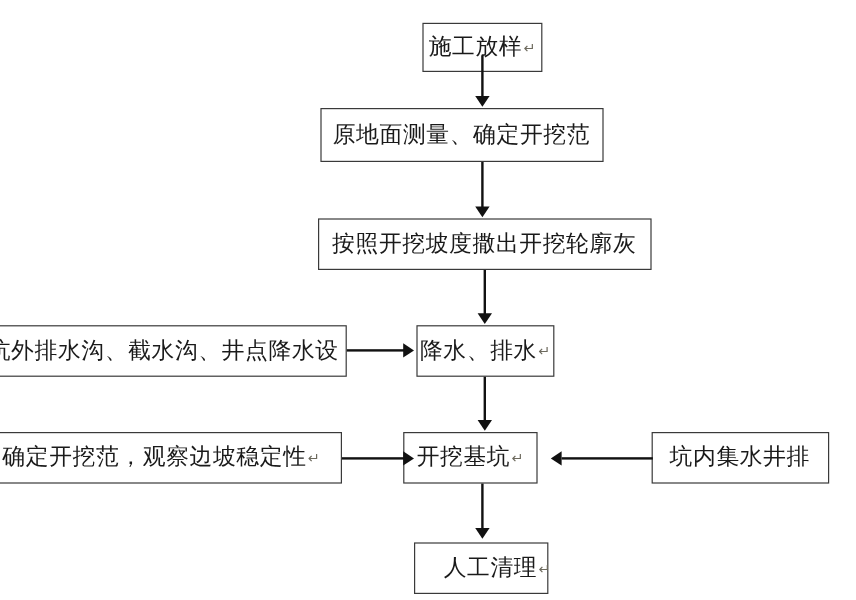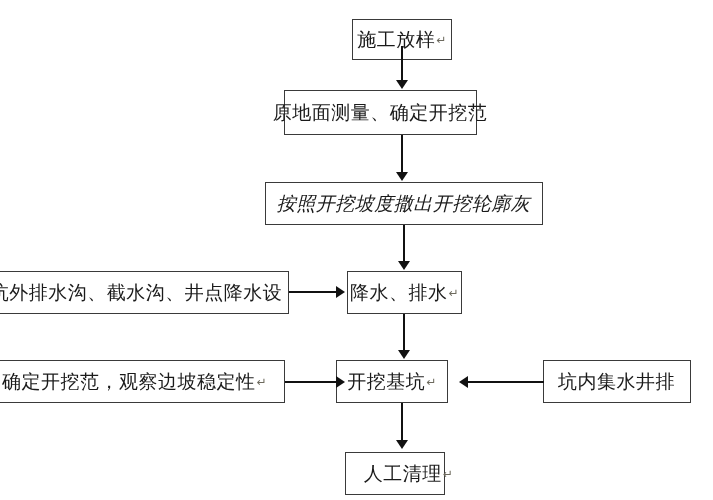--- a/index.html
+++ b/index.html
@@ -79,26 +79,26 @@
 </head>
 <body>
 
 <div id="canvas">
 
   <div class="node" style="left:352px; top:5px; width:100px; height:41px;margin-top:14px;">
     <span class="txt">施工放样</span>
       <span class="pilcrow">↵</span>
   </div>
 
-  <div class="node" style="left:284px; top:90px; width:193px; height:45px;text-align:center;">
+  <div class="node" style="left:267px; top:90px; width:236px; height:45px;text-align:center;">
     <span class="txt">原地面测量、确定开挖范</span>
       <span class="pilcrow"></span>
   </div>
 
-  <div class="node" style="left:265px; top:182px; width:278px; height:43px;font-style:italic;">
+  <div class="node" style="left:265px; top:182px; width:278px; height:43px;">
     <span class="txt">按照开挖坡度撒出开挖轮廓灰</span>
       <span class="pilcrow"></span>
   </div>
 
   <div class="node" style="left:-16px; top:271px; width:305px; height:43px;">
     <span class="txt">坑外排水沟、截水沟、井点降水设</span>
       <span class="pilcrow"></span>
   </div>
 
   <div class="node" style="left:347px; top:271px; width:115px; height:43px;">
@@ -114,21 +114,21 @@
   <div class="node" style="left:336px; top:360px; width:112px; height:43px;">
     <span class="txt">开挖基坑</span>
       <span class="pilcrow">↵</span>
   </div>
 
   <div class="node" style="left:543px; top:360px; width:148px; height:43px;justify-content:center;">
     <span class="txt">坑内集水井排</span>
       <span class="pilcrow"></span>
   </div>
 
-  <div class="node" style="left:345px; top:452px; width:100px; height:43px;padding-left:27px;">
+  <div class="node" style="left:345px; top:452px; width:112px; height:43px;padding-left:27px;">
     <span class="txt">人工清理</span>
       <span class="pilcrow">↵</span>
   </div>
 
   <div class="vline" style="left:401px; top:46px; height:35px;"></div>
   <div class="arrow-down" style="left:396px; top:80px;"></div>
 
   <div class="vline" style="left:401px; top:135px; height:38px;"></div>
   <div class="arrow-down" style="left:396px; top:172px;"></div>
 

